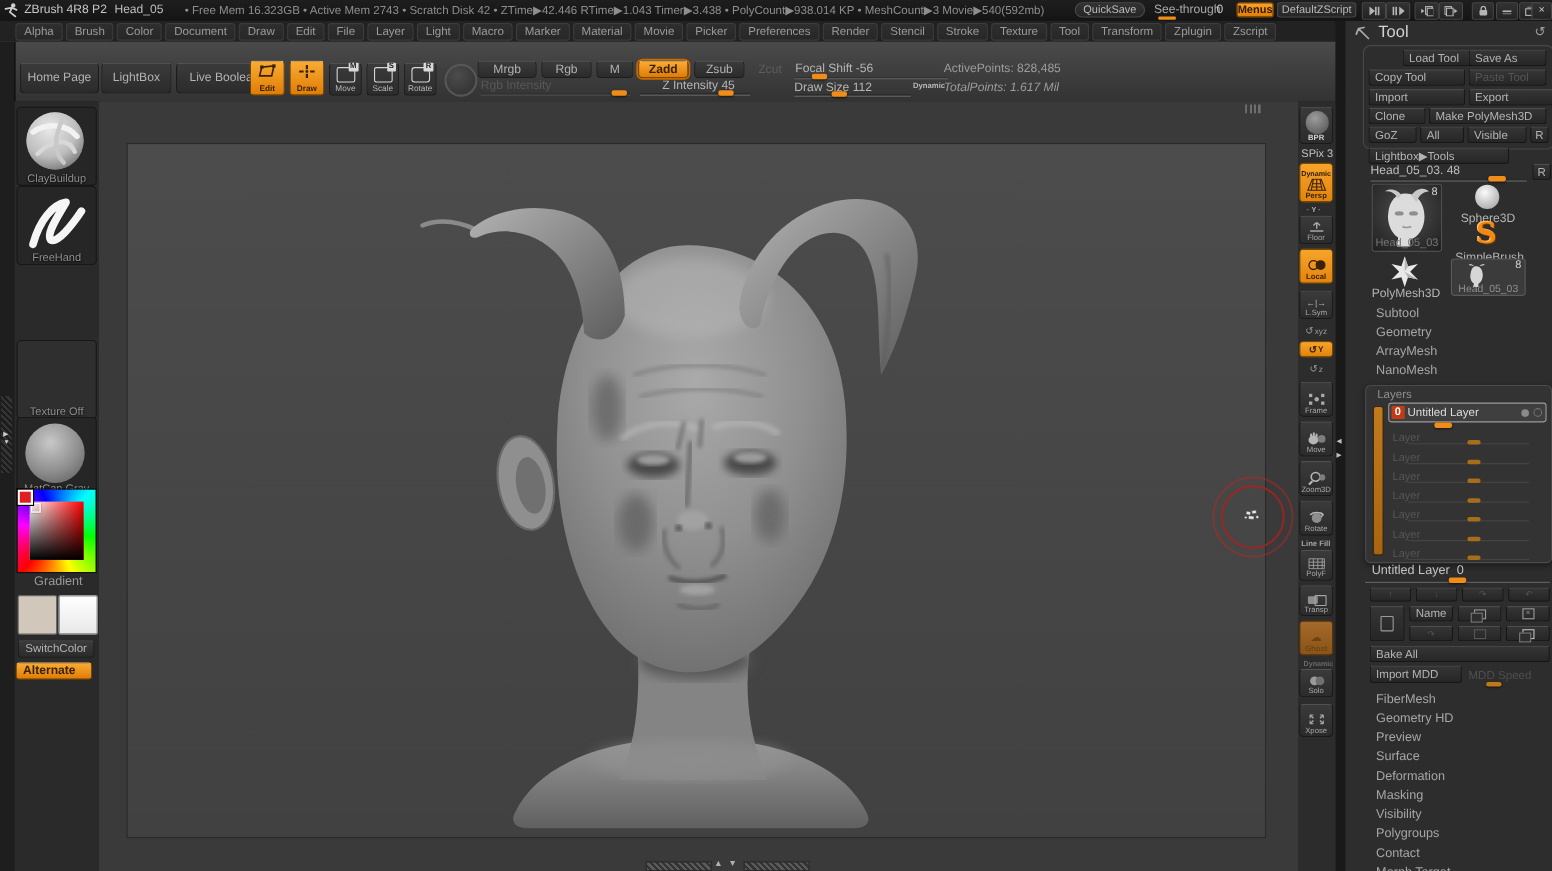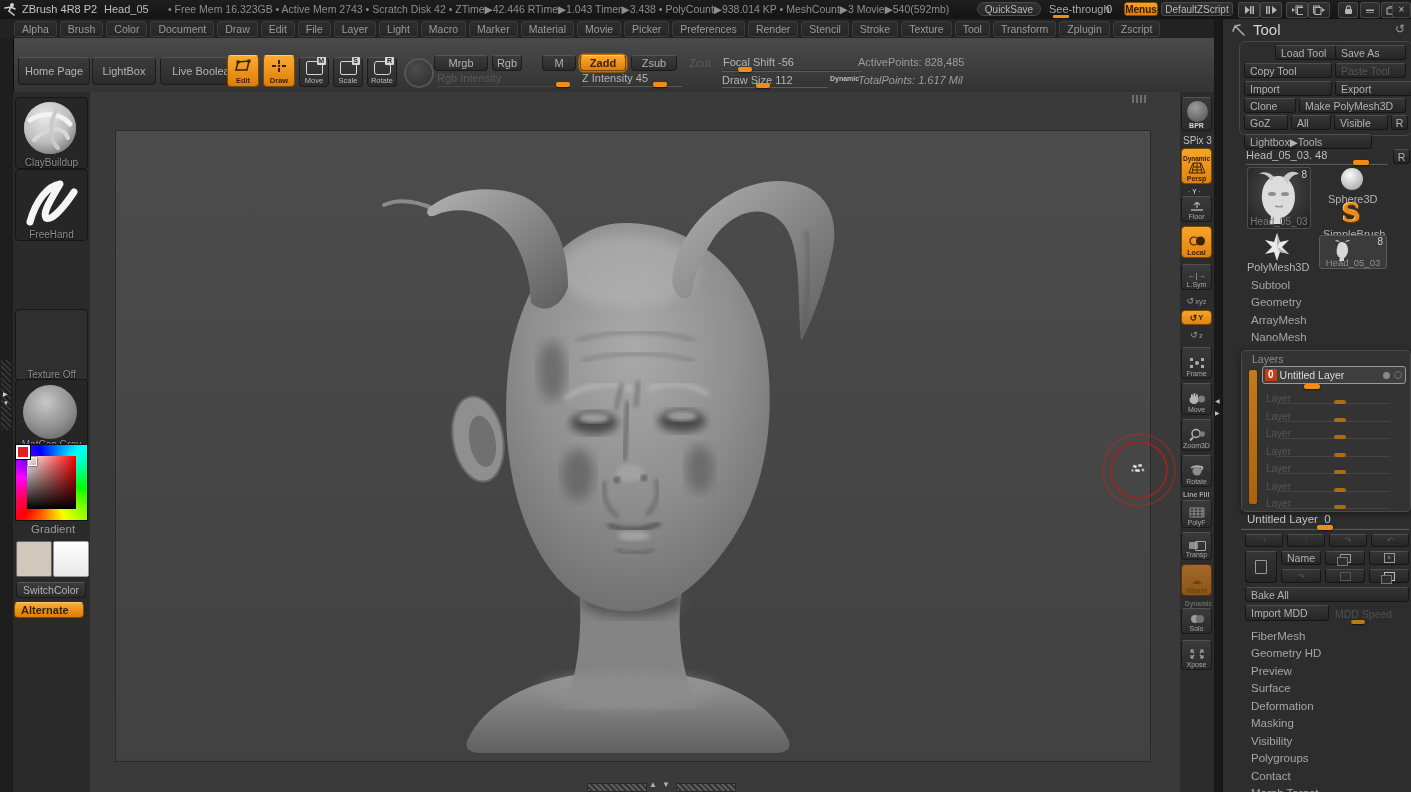--- a/index.html
+++ b/index.html
@@ -200,35 +200,35 @@
     <div class="toolbtn darkbtn" style="left:367px;top:19px;width:30px;height:30px;">
       <span class="badge-square" style="border-radius:3px 6px 3px 3px;">
           <span class="badge-letter">R</span>
         </span>
       <span class="tlabel">Rotate</span>
     </div>
 
     <div class="abs" style="left:404px;top:20px;width:26px;height:26px;border-radius:50%;border:2px solid #565656;background:radial-gradient(circle at 38% 32%,#4c4c4c,#2e2e2e);"></div>
 
     <div class="btn" style="left:434px;top:17px;width:54px;height:16px;">Mrgb</div>
-    <div class="btn" style="left:492px;top:17px;width:30px;height:16px;">Rgb</div>
+    <div class="btn" style="left:492px;top:17px;width:46px;height:16px;">Rgb</div>
     <div class="btn" style="left:542px;top:17px;width:34px;height:16px;">M</div>
     <div class="btn orange" style="left:580px;top:17px;width:46px;height:16px;box-shadow:0 0 0 1.5px #c96a00;">Zadd</div>
     <div class="btn" style="left:631px;top:17px;width:46px;height:16px;">Zsub</div>
     <div class="btn dim" style="left:681px;top:17px;width:38px;height:16px;border:none;background:none;">Zcut</div>
 
     <span class="lbl" style="left:723px;top:18px;">Focal Shift -56</span>
     <div class="track" style="left:722px;top:32px;width:140px;"></div>
     <div class="handle" style="left:738px;top:29px;"></div>
 
     <span class="lbl dimlbl" style="left:437px;top:34px;text-align:center;">Rgb Intensity</span>
     <div class="track dim" style="left:437px;top:47px;width:136px;"></div>
     <div class="handle" style="left:556px;top:44px;"></div>
 
-    <span class="lbl" style="left:582px;top:34px;">Z Intensity 45</span>
+    <span class="lbl" style="left:602px;top:34px;">Z Intensity 45</span>
     <div class="track" style="left:582px;top:47px;width:100px;"></div>
     <div class="handle" style="left:653px;top:44px;"></div>
 
     <span class="lbl" style="left:722px;top:36px;">Draw Size 112</span>
     <div class="track" style="left:722px;top:48px;width:106px;"></div>
     <div class="handle" style="left:756px;top:45px;"></div>
     <span class="minibold" style="left:830px;top:37px;color:#b9b9b9;font-size:7px;">Dynamic</span>
 
     <span class="lbl" style="left:858px;top:18px;color:#9c9c9c;">ActivePoints: 828,485</span>
     <span class="lbl" style="left:858px;top:36px;color:#9c9c9c;font-style:italic;">TotalPoints: 1.617 Mil</span>

